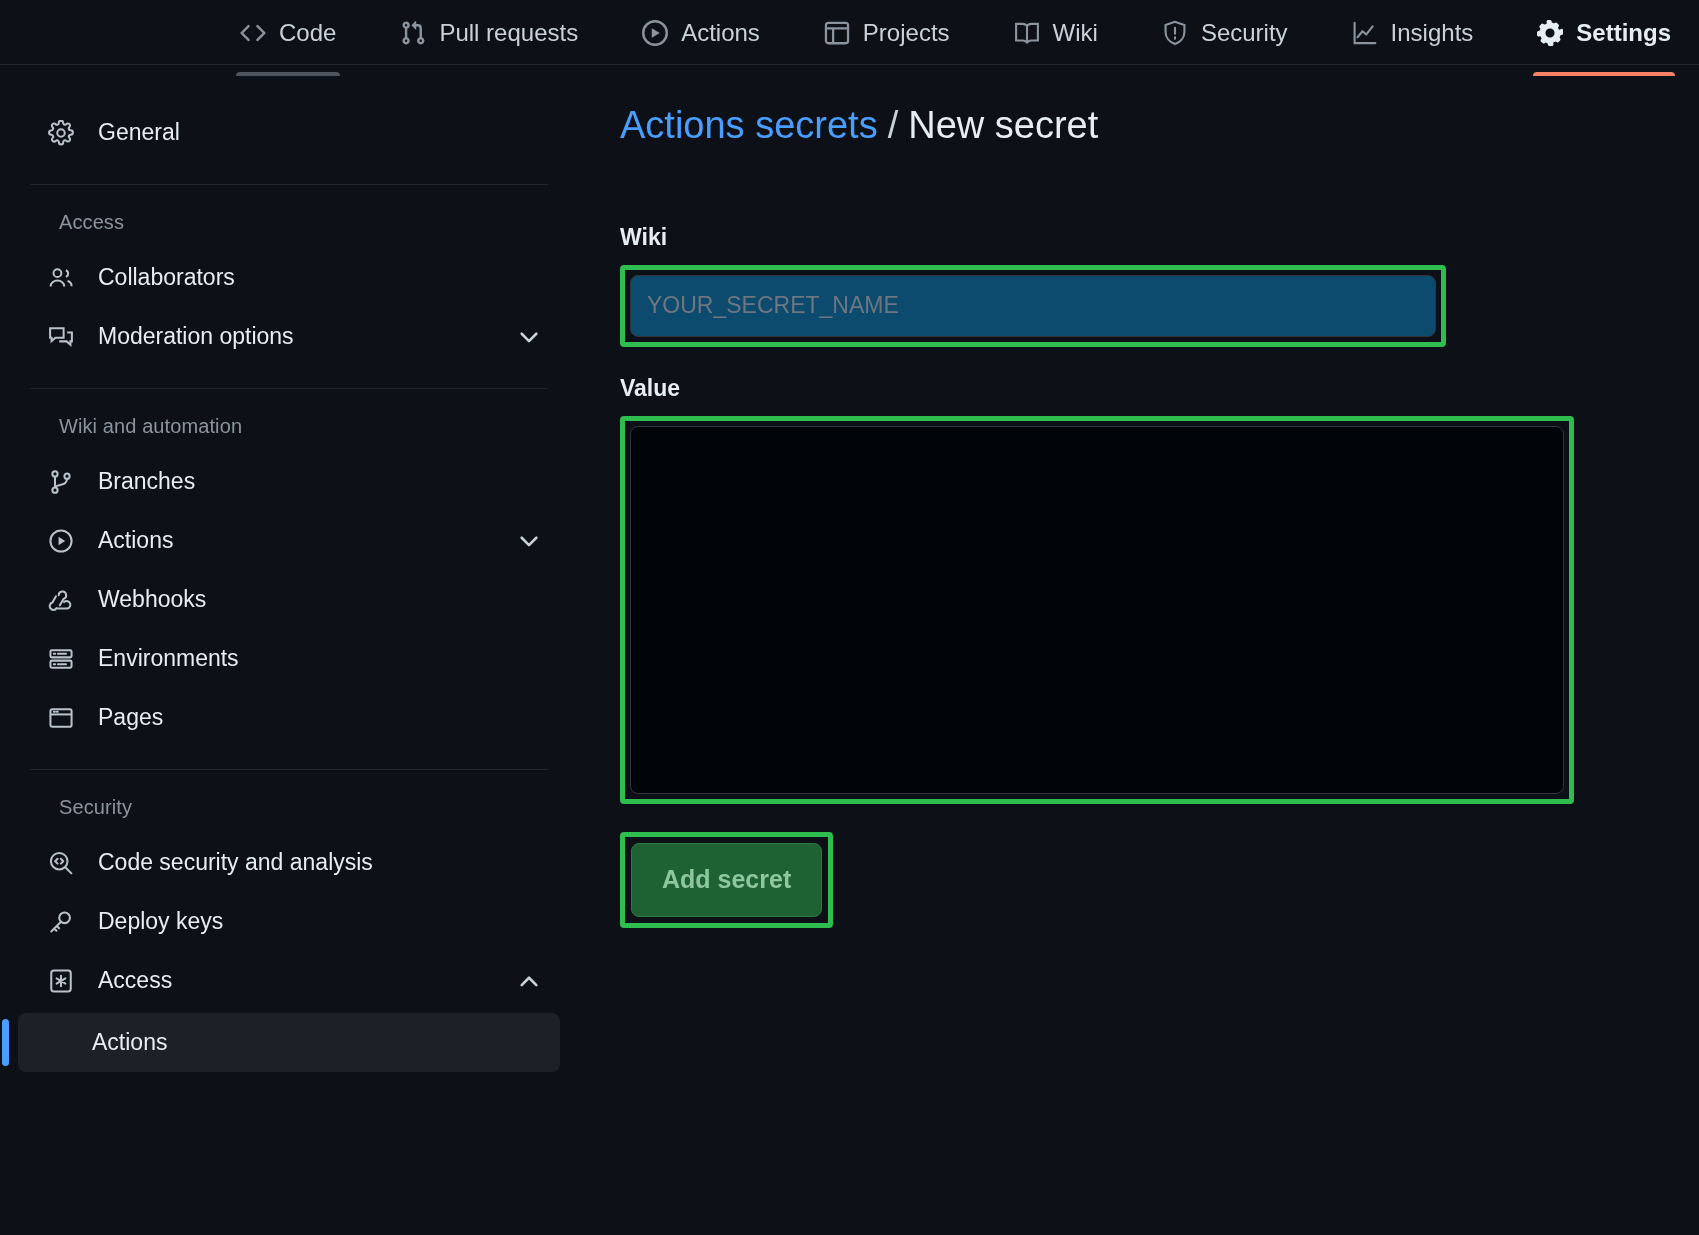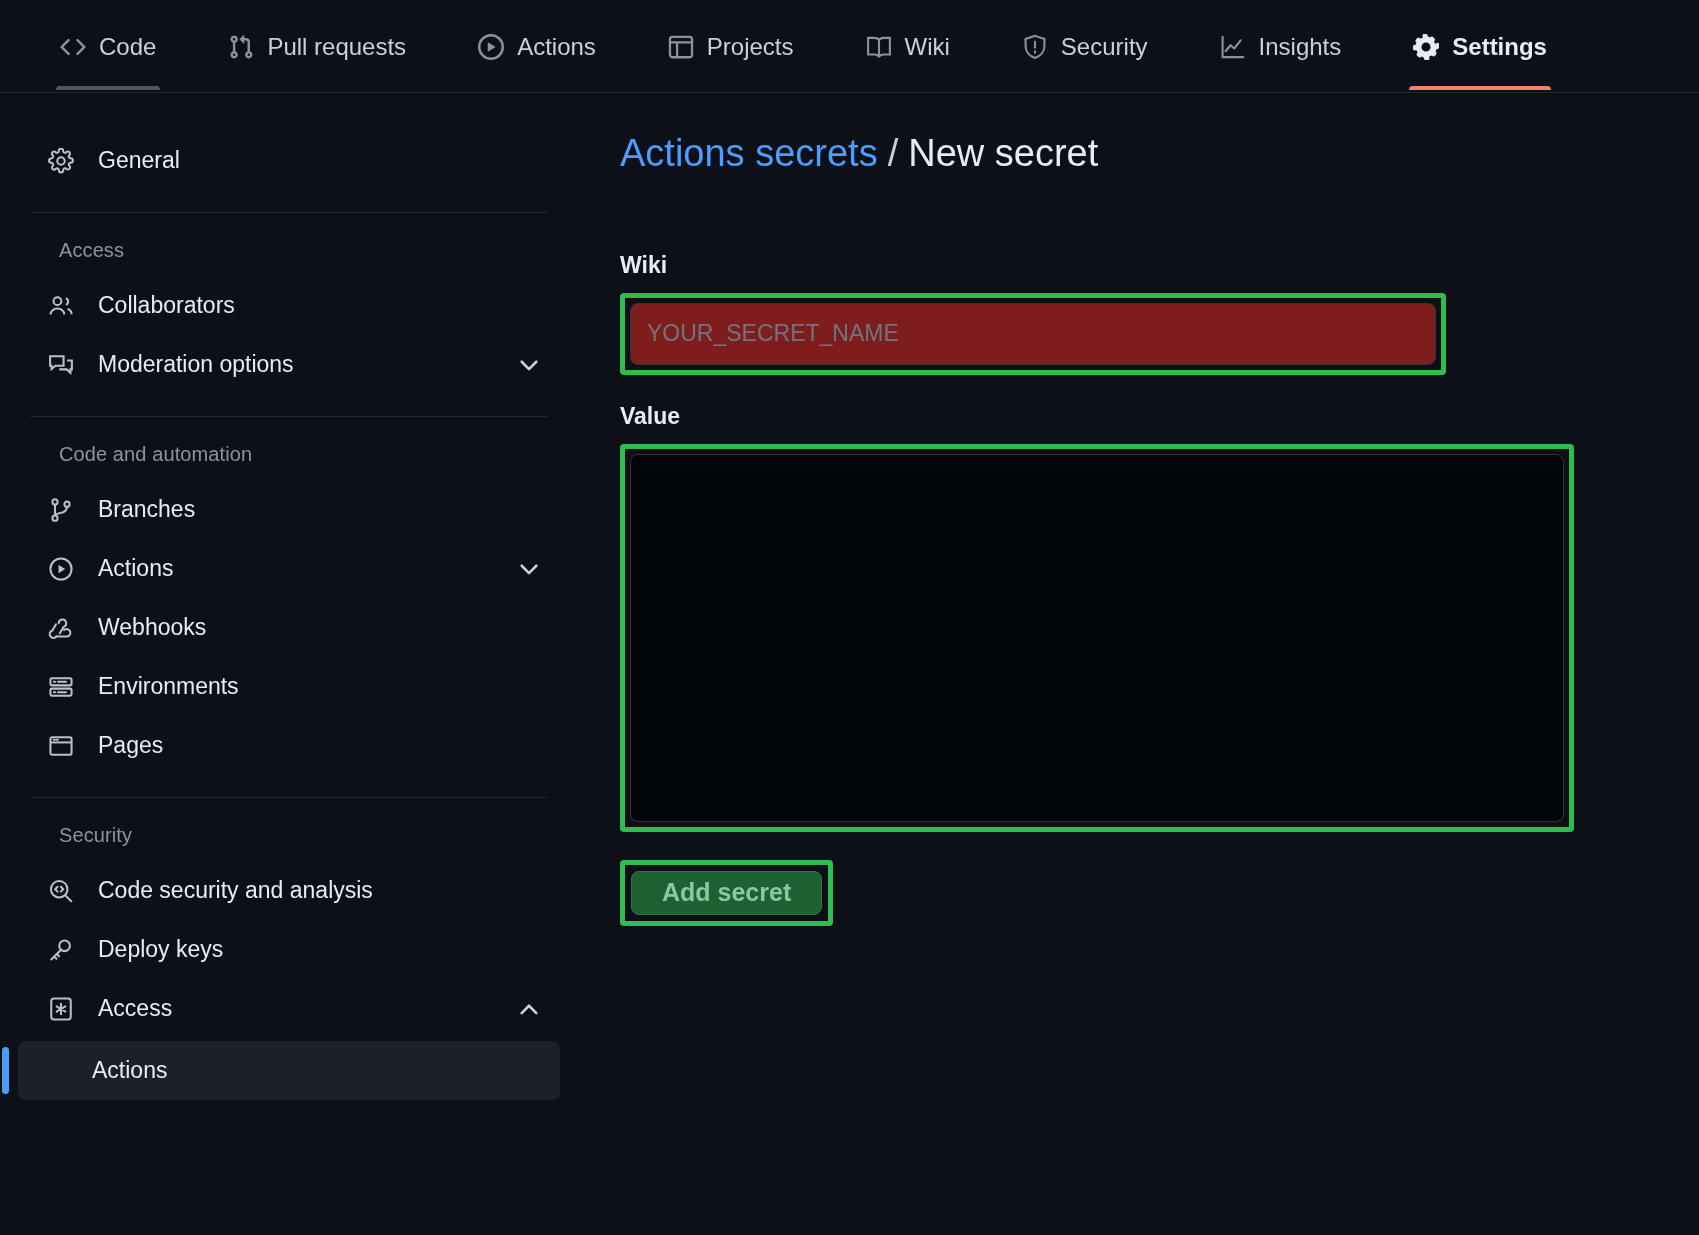--- a/index.html
+++ b/index.html
@@ -8,25 +8,26 @@
     width: 1699px;
     height: 1235px;
     background: #0d1117;
     font-family: "Liberation Sans", "DejaVu Sans", sans-serif;
     overflow: hidden;
   }
 
   
   .topnav {
     position: relative;
-    height: 93px;
+    height: 65px;
     display: flex;
     align-items: center;
     padding-left: 32px;
-    gap: 16px;
+    gap: 8px;
+    justify-content: flex-end;
   }
   .topnav::after {
     content: "";
     position: absolute;
     left: 0; right: 0; bottom: 0;
     height: 1px;
     background: #21262d;
   }
   .navitem {
     position: relative;
@@ -157,21 +158,21 @@
     padding: 5px;
     display: inline-block;
   }
   .annot.name-box { width: 826px; }
   .annot.value-box { width: 954px; }
   .annot.btn-box { padding: 6px; }
 
   .text-input {
     width: 100%;
     height: 62px;
-    background: #7f1d1d;
+    background: #0c4a6e;
     border: 1px solid #30363d;
     border-radius: 8px;
     color: #e6edf3;
     font-size: 23px;
     padding: 0 16px;
     font-family: inherit;
     outline: none;
   }
   .text-input::placeholder { color: #6e7681; }
 
@@ -193,21 +194,21 @@
   .spacer-24 { height: 28px; }
 
   .add-btn {
     background: #1e6133;
     border: 1px solid #2c7a42;
     border-radius: 8px;
     color: #8ec69e;
     font-size: 25px;
     font-weight: bold;
     padding: 0 30px;
-    height: 44px;
+    height: 74px;
     cursor: pointer;
     font-family: inherit;
     display: flex;
     align-items: center;
     justify-content: center;
   }
 </style>
 </head>
 <body>
 
@@ -338,21 +339,21 @@
       <span class="sb-label">Moderation options</span>
       <span class="chev">
         <svg width="26" height="26" viewBox="0 0 16 16" fill="none" stroke="currentColor" stroke-width="1.6" stroke-linecap="round" stroke-linejoin="round">
             <path d="M3.5 6 8 10.5 12.5 6"></path>
           </svg>
       </span>
     </div>
 
     <div class="sb-divider"></div>
 
-    <div class="sb-heading">Code and automation</div>
+    <div class="sb-heading">Wiki and automation</div>
 
     <div class="sb-item">
       <span class="sb-ico">
         <svg width="26" height="26" viewBox="0 0 16 16" fill="none" stroke="currentColor" stroke-width="1.25">
             <circle cx="4.3" cy="3" r="1.6"></circle>
             <circle cx="4.3" cy="13" r="1.6"></circle>
             <circle cx="11.7" cy="4.4" r="1.6"></circle>
             <path d="M4.3 4.6v6.8M11.7 6c0 2.6-2.1 3.5-4.2 3.9-1.9.4-3.2 1-3.2 1.5"></path>
           </svg>
       </span>

